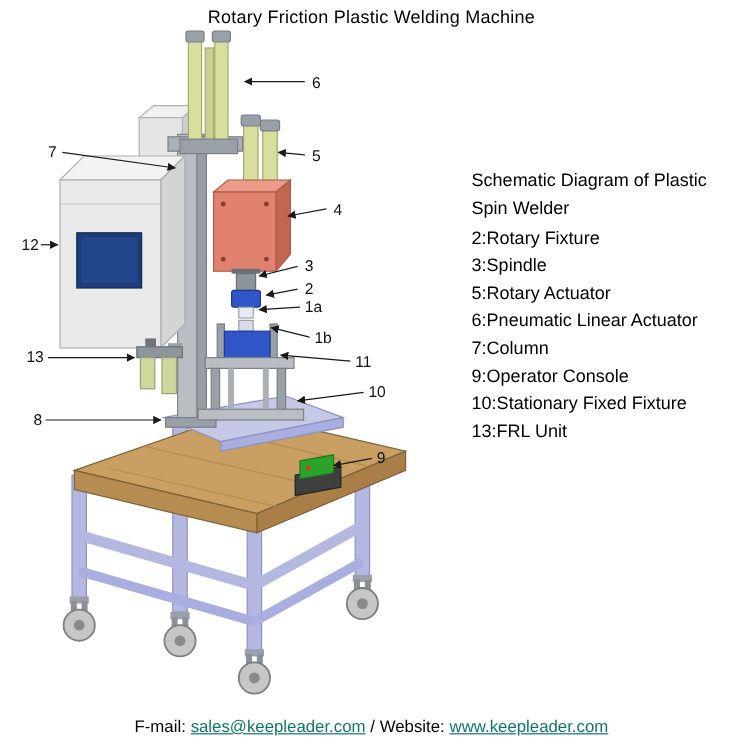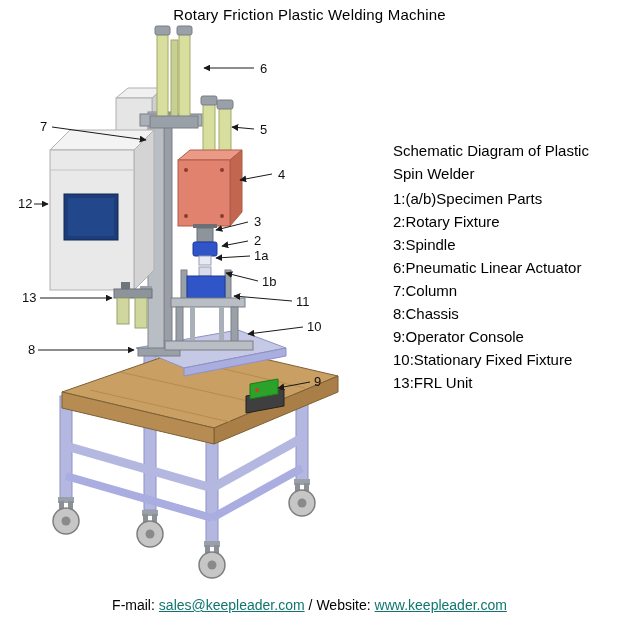--- a/index.html
+++ b/index.html
@@ -218,26 +218,25 @@
       <text class="callout-label" x="40" y="131">7</text>
       <text class="callout-label" x="18" y="208">12</text>
       <text class="callout-label" x="22" y="302">13</text>
       <text class="callout-label" x="28" y="354">8</text>
       <text class="callout-label" x="314" y="386">9</text>
     </g>
   </svg>
 
   <div class="legend">
     <div class="heading">Schematic Diagram of Plastic Spin Welder</div>
-    <div class="item">1:(a/b)Specimen Parts</div>
     <div class="item">2:Rotary Fixture</div>
     <div class="item">3:Spindle</div>
+    <div class="item">5:Rotary Actuator</div>
     <div class="item">6:Pneumatic Linear Actuator</div>
     <div class="item">7:Column</div>
-    <div class="item">8:Chassis</div>
     <div class="item">9:Operator Console</div>
     <div class="item">10:Stationary Fixed Fixture</div>
     <div class="item">13:FRL Unit</div>
   </div>
 
   <div class="footer">
     <span>F-mail:</span><a href="#">sales@keepleader.com</a><span>/ Website:</span><a href="#">www.keepleader.com</a>
   </div>
 
 </div>

